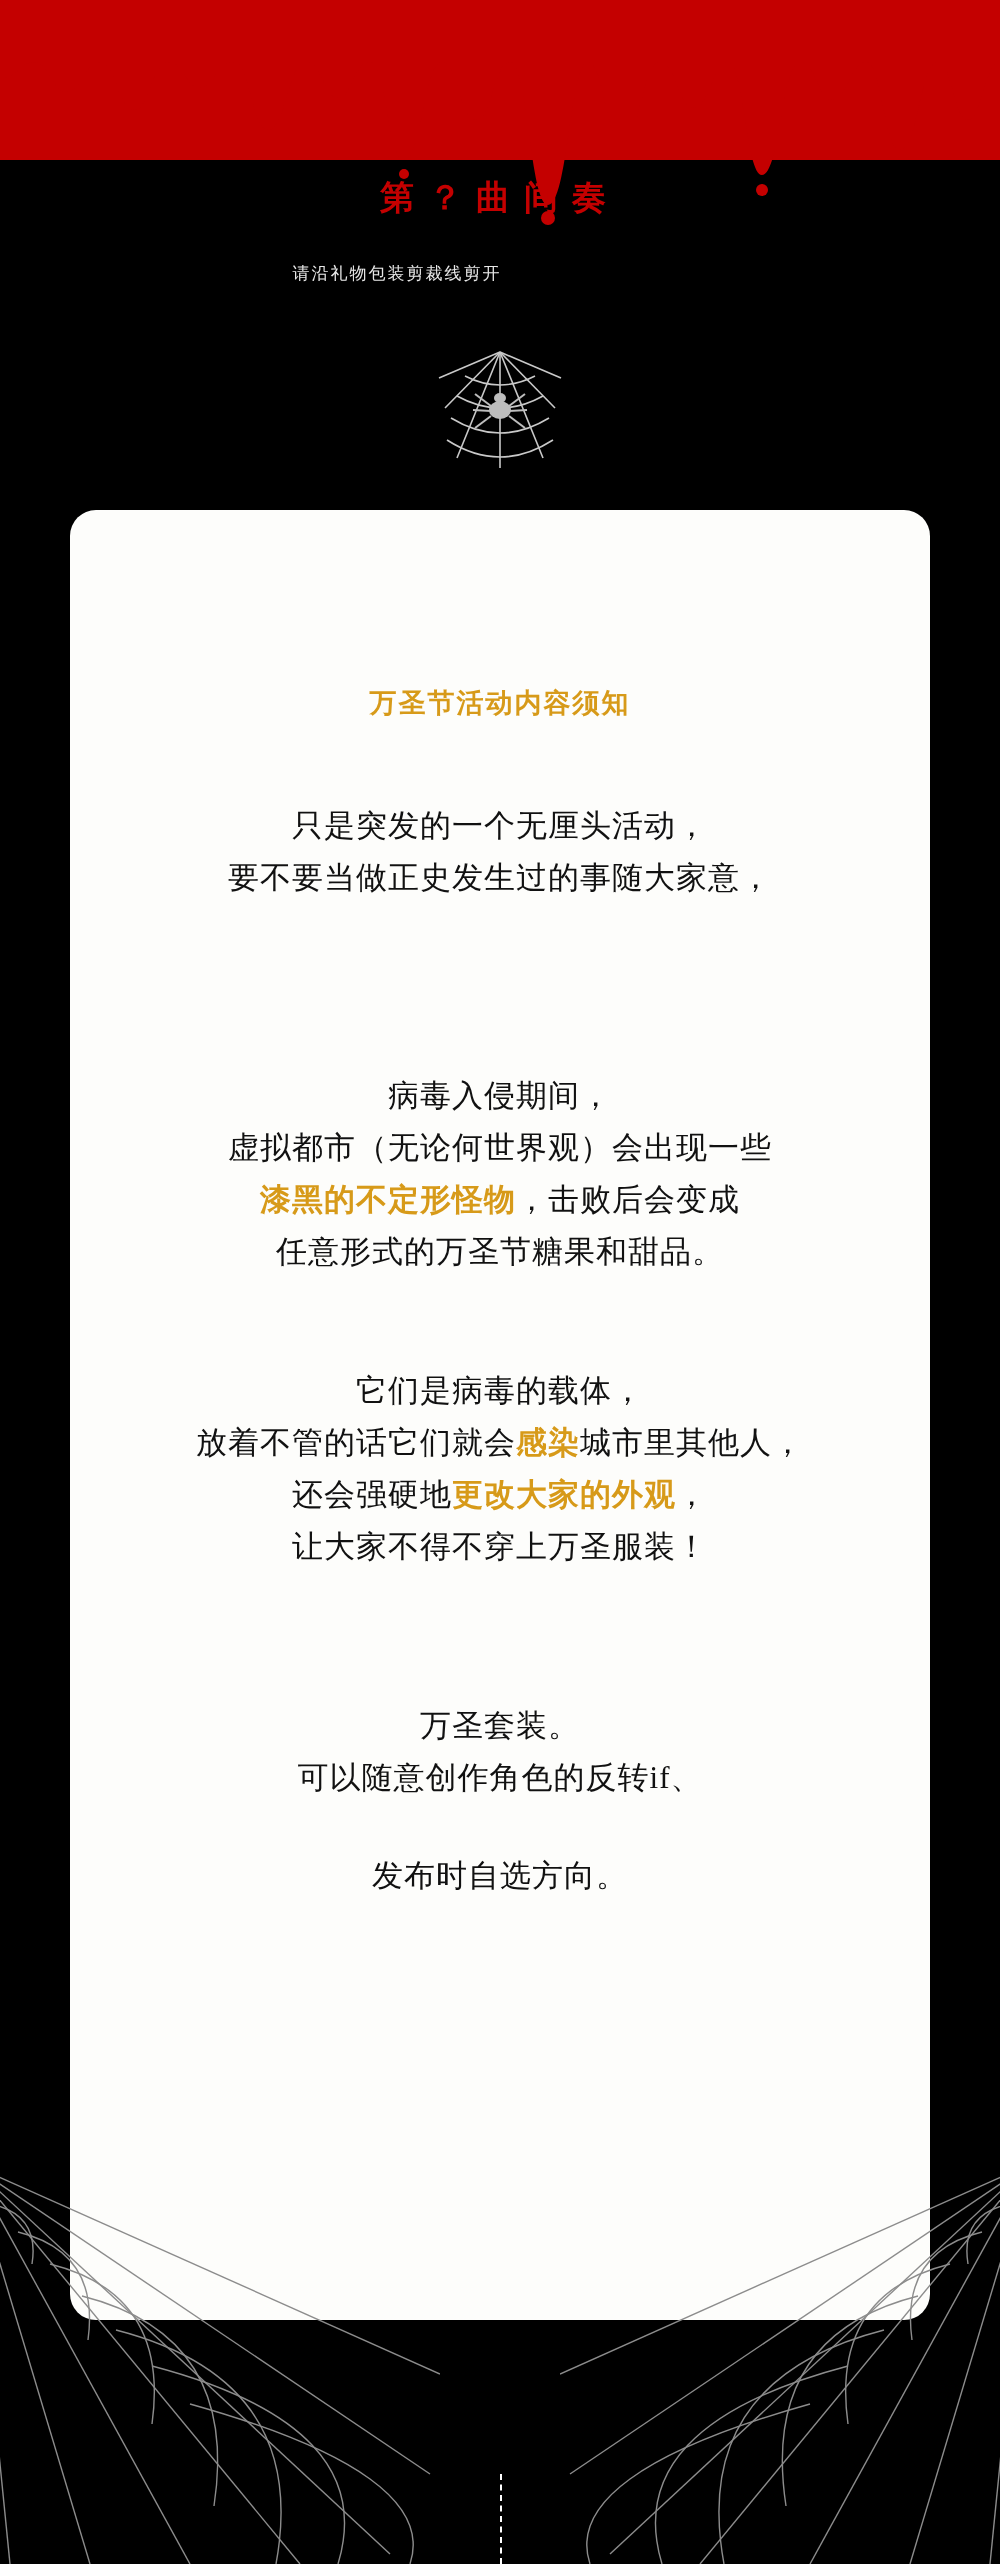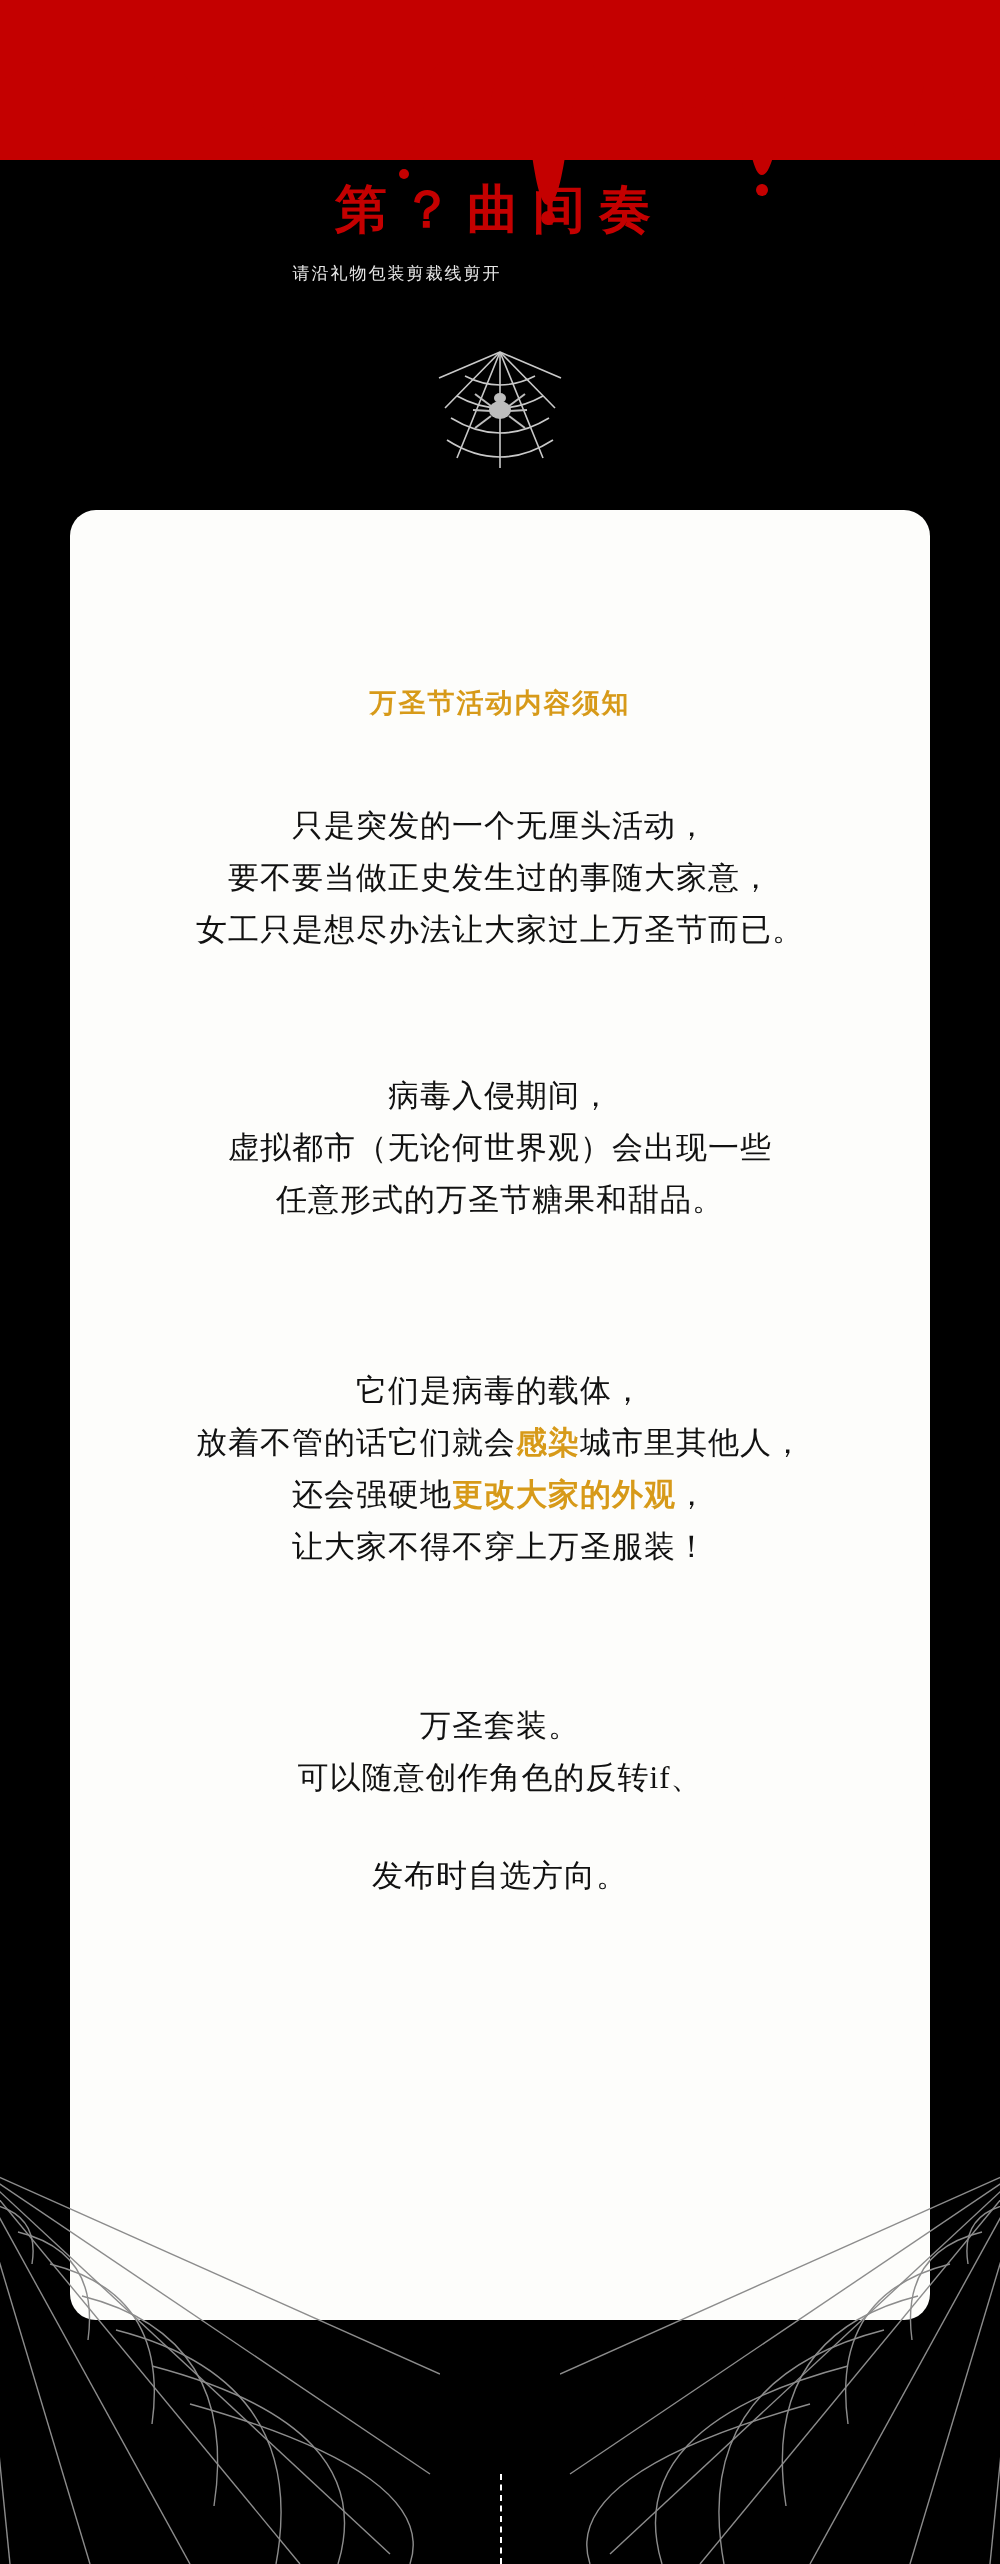--- a/index.html
+++ b/index.html
@@ -33,21 +33,21 @@
   }
 
   
   .poster-title {
     position: absolute;
     top: 175px;
     left: 0;
     width: 1000px;
     text-align: center;
     color: #c40000;
-    font-size: 52px;
+    font-size: 34px;
     letter-spacing: 14px;
     font-weight: bold;
     font-family: "Liberation Serif", "DejaVu Serif", serif;
   }
   .poster-subtitle {
     position: absolute;
     top: 262px;
     left: 0;
     width: 794px;
     text-align: center;
@@ -190,25 +190,25 @@
       <path d="M74 68 L90 80"></path>
   </g>
 </svg>
 
 <div class="card">
   <div class="card-title">万圣节活动内容须知</div>
 
   <div class="body-block" id="para1">
       <span class="ln"><span>只是突发的一个无厘头活动，</span></span>
       <span class="ln"><span>要不要当做正史发生过的事随大家意，</span></span>
-      <span class="ln"><span>女工只是想尽办法让大家过上万圣节而已。</span></span>
     </div>
   <div class="body-block" id="para2">
       <span class="ln"><span>病毒入侵期间，</span></span>
       <span class="ln"><span>虚拟都市（无论何世界观）会出现一些</span></span>
+      <span class="ln"><span class="hl">漆黑的不定形怪物</span><span>，击败后会变成</span></span>
       <span class="ln"><span>任意形式的万圣节糖果和甜品。</span></span>
     </div>
   <div class="body-block" id="para3">
       <span class="ln"><span>它们是病毒的载体，</span></span>
       <span class="ln"><span>放着不管的话它们就会</span><span class="hl">感染</span><span>城市里其他人，</span></span>
       <span class="ln"><span>还会强硬地</span><span class="hl">更改大家的外观</span><span>，</span></span>
       <span class="ln"><span>让大家不得不穿上万圣服装！</span></span>
     </div>
   <div class="body-block" id="para4">
       <span class="ln"><span>万圣套装。</span></span>

